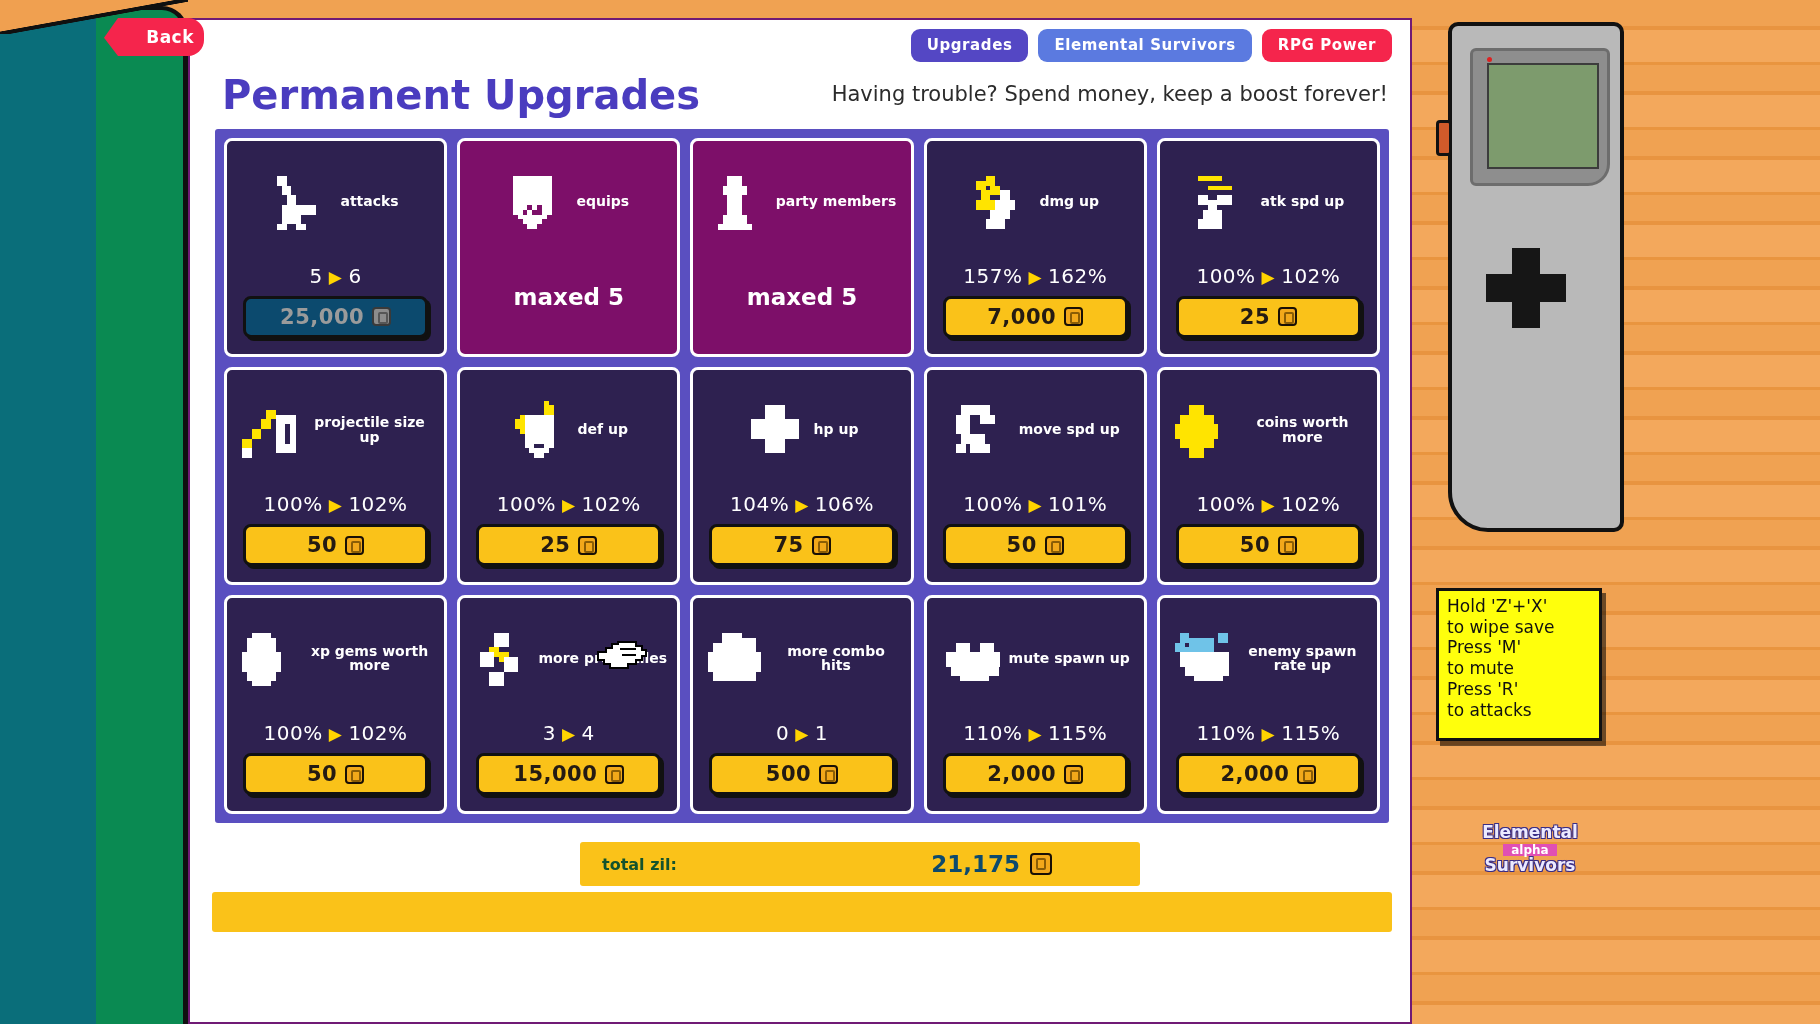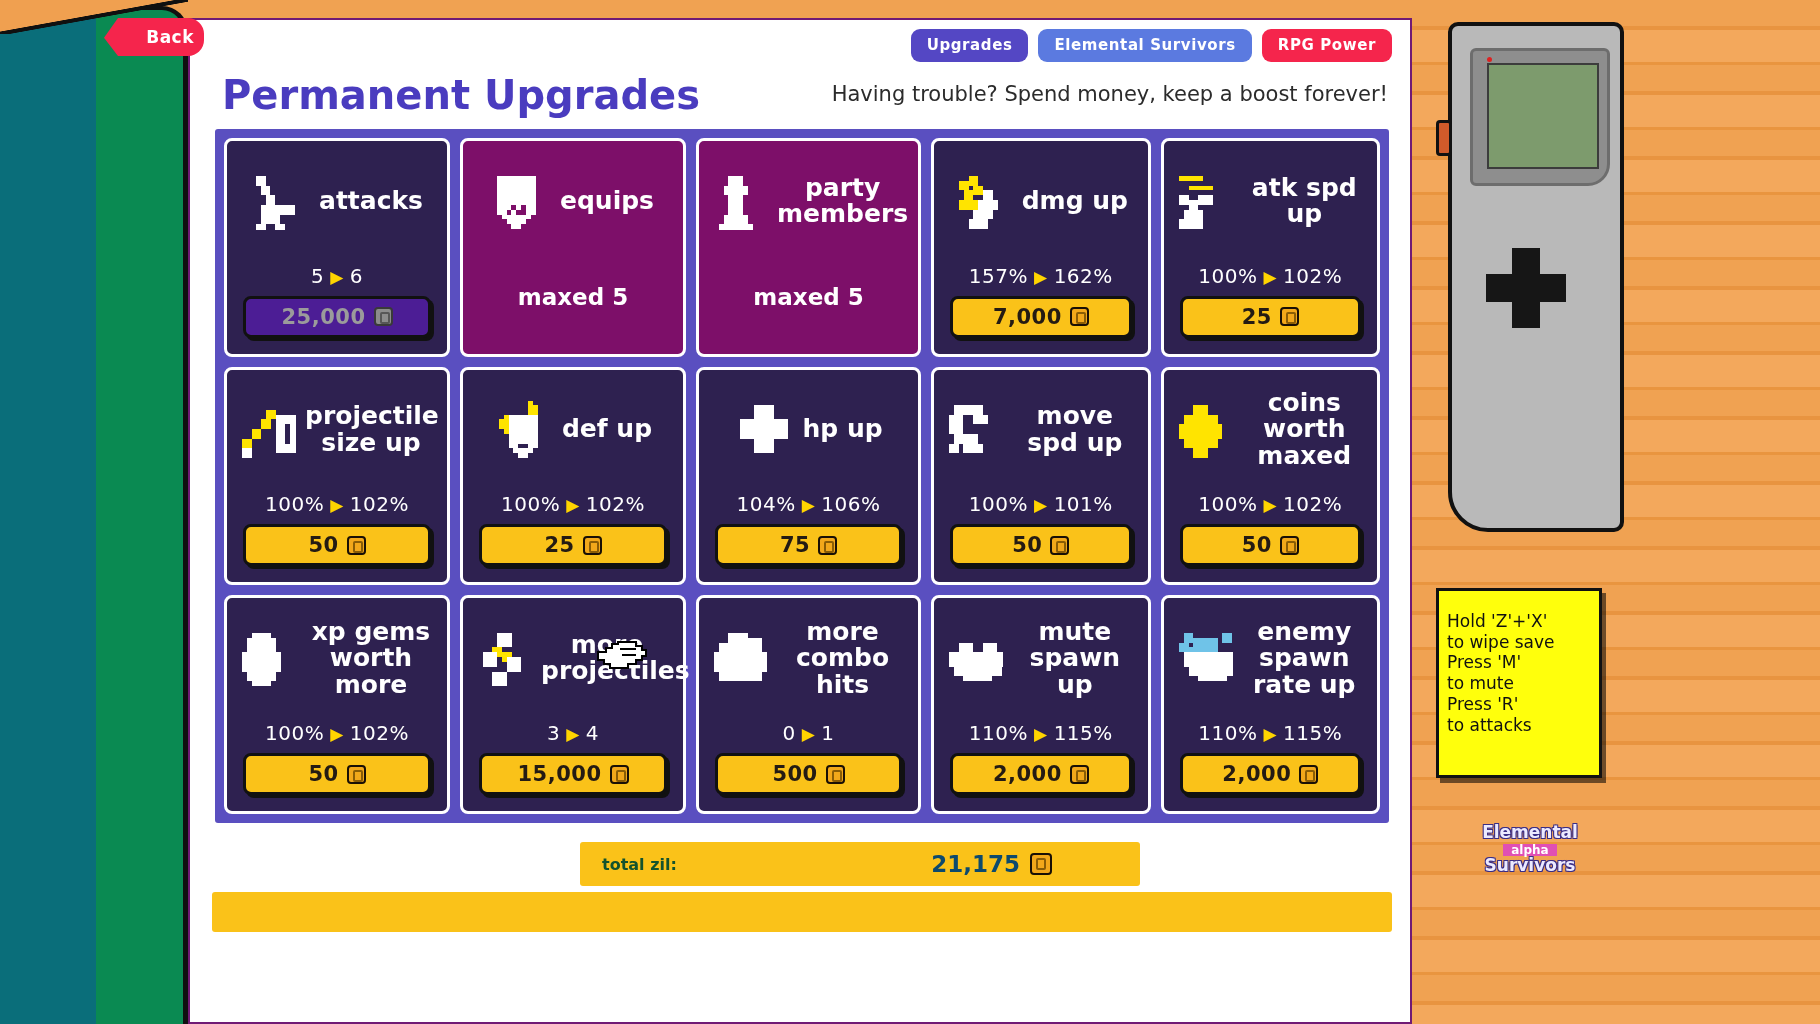--- a/index.html
+++ b/index.html
@@ -140,21 +140,21 @@
     margin-top: 4px;
   }
   .icon-box {
     width: 60px; height: 58px;
     flex: 0 0 auto;
     display: flex; align-items: center; justify-content: center;
   }
   .icon-box svg { display: block; image-rendering: pixelated; }
   .card-label {
     color: #ffffff;
-    font-size: 25px;
+    font-size: 14px;
     font-weight: bold;
     line-height: 1.06;
     text-align: center;
     font-family: "DejaVu Sans", sans-serif;
     max-width: 132px;
   }
   .card-prog {
     color: #ffffff;
     font-size: 20px;
     text-align: center;
@@ -177,21 +177,21 @@
     border: 3px solid #111111;
     border-radius: 8px;
     box-shadow: 3px 3px 0 #111111;
     height: 42px;
     margin: 0 6px 6px;
     display: flex; align-items: center; justify-content: center;
     gap: 8px;
     cursor: pointer;
   }
   .buy-btn.disabled {
-    background: #4c1d95;
+    background: #0c4a6e;
     box-shadow: 3px 3px 0 #111111;
   }
   .buy-price {
     color: #241b13;
     font-size: 21px;
     font-weight: bold;
     font-family: "DejaVu Sans", sans-serif;
     letter-spacing: .5px;
   }
   .buy-btn.disabled .buy-price { color: #9b9b9b; }
@@ -285,25 +285,25 @@
     position: absolute; left: 24px; top: 120px;
     width: 16px; height: 36px;
     background: #d05a2a;
     border: 3px solid #111111;
     border-radius: 4px;
   }
 
   
   #note {
     position: absolute; left: 24px; top: 588px;
-    width: 166px; height: 190px;
+    width: 166px; height: 153px;
     background: #ffff0c;
     border: 3px solid #111111;
     box-shadow: 4px 5px 0 rgba(0,0,0,.55);
-    padding: 20px 8px;
+    padding: 5px 8px;
   }
   #note .line {
     color: #111111;
     font-size: 17px;
     line-height: 1.22;
     font-family: "DejaVu Sans", sans-serif;
     white-space: nowrap;
   }
 
   
@@ -609,21 +609,21 @@
                   <g shape-rendering="crispEdges">
                     <rect x="15" y="0" width="15" height="10" fill="#ffe400"></rect>
                     <rect x="5" y="10" width="35" height="10" fill="#ffe400"></rect>
                     <rect x="0" y="20" width="45" height="15" fill="#ffe400"></rect>
                     <rect x="5" y="35" width="35" height="10" fill="#ffe400"></rect>
                     <rect x="15" y="45" width="15" height="10" fill="#ffe400"></rect>
                   </g>
                 </g>
               </svg>
             </div>
-            <div class="card-label">coins worth maxed</div>
+            <div class="card-label">coins worth more</div>
           </div>
           <div class="card-prog"><span>100%</span><span class="arrow">▶</span><span>102%</span></div>
           <div class="buy-btn">
             <span class="buy-price">50</span>
             <span class="coin"></span>
           </div>
         </div>
         <div class="card">
           <div class="card-top">
             <div class="icon-box">

